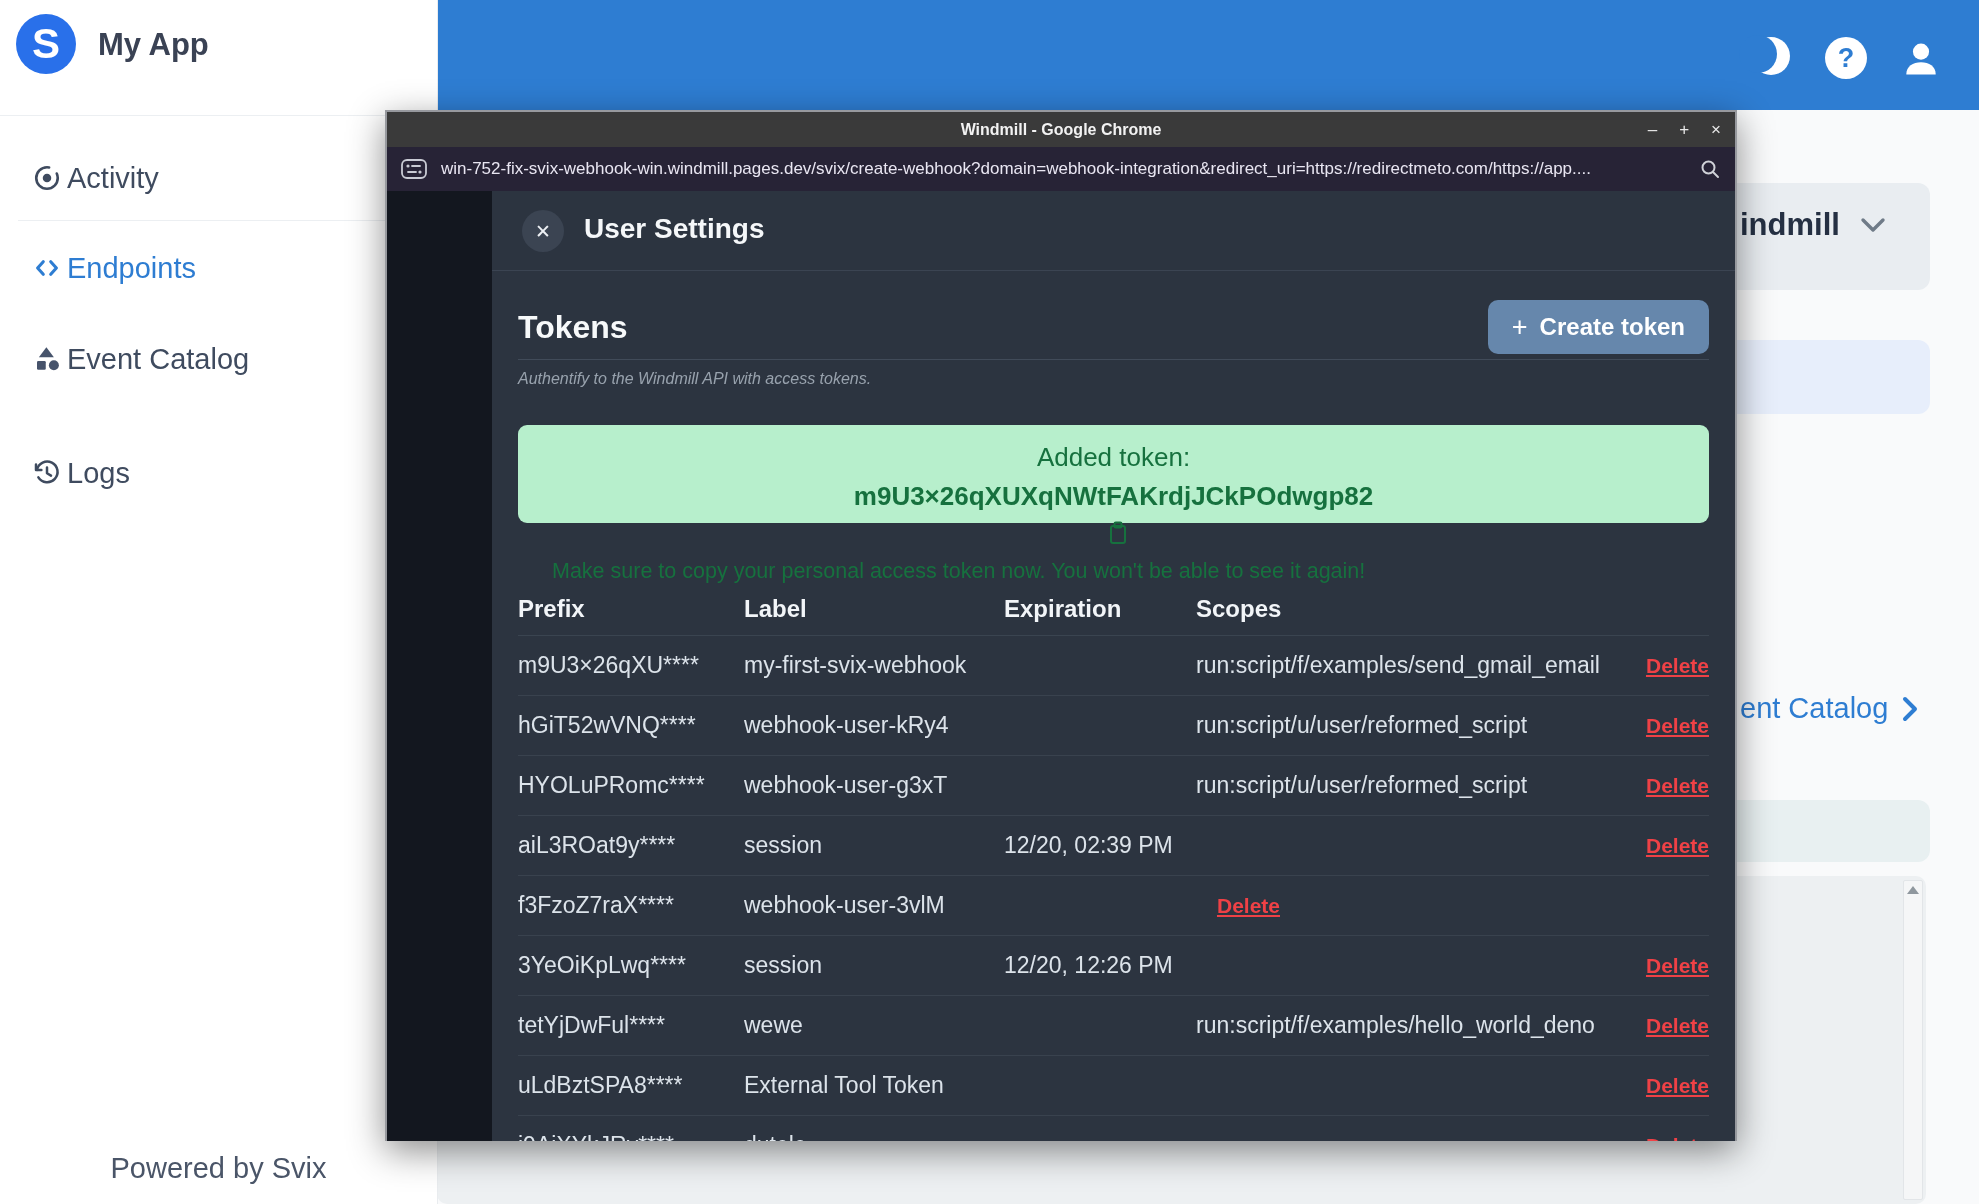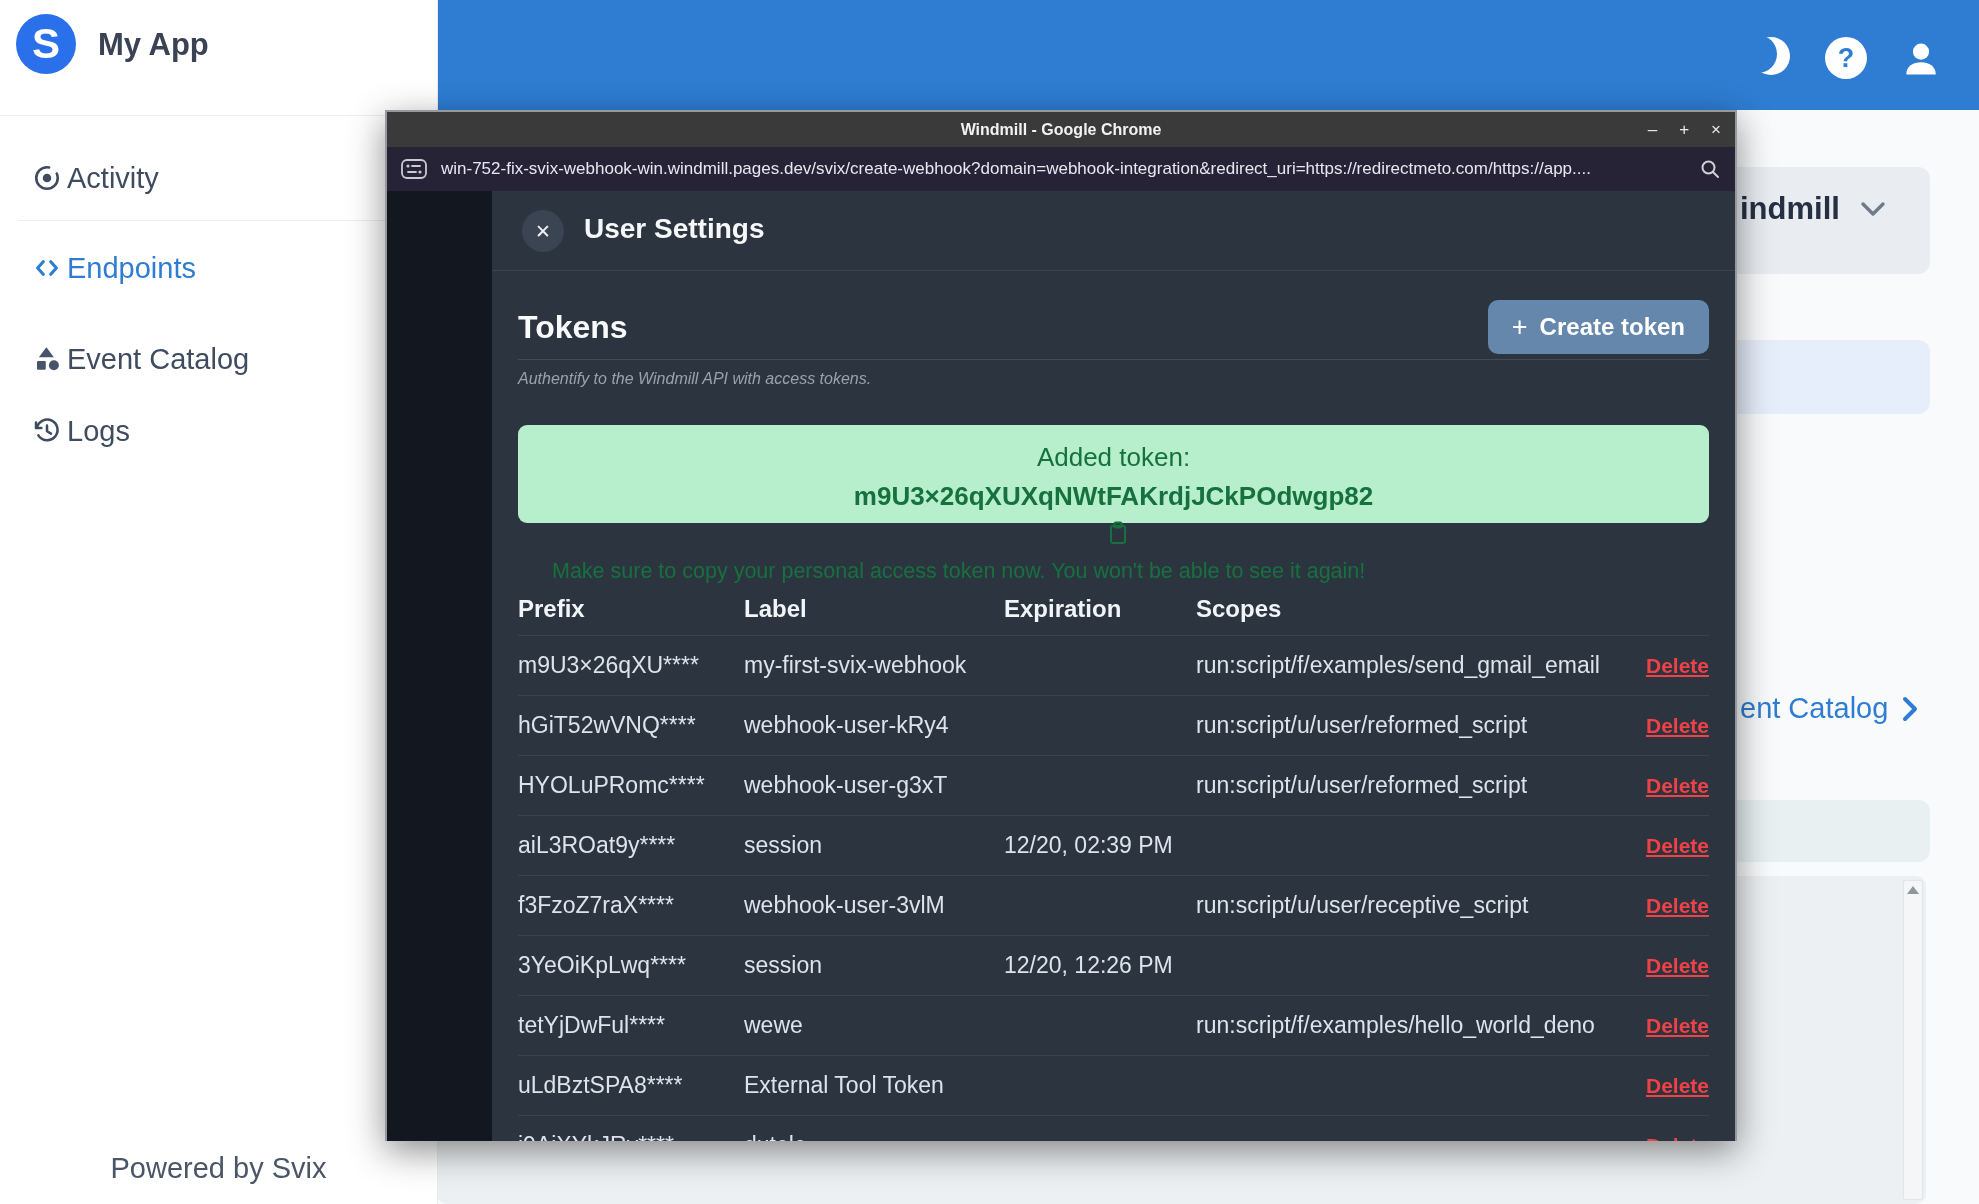--- a/index.html
+++ b/index.html
@@ -8,21 +8,21 @@
   
   .page-bg{position:absolute;left:437px;top:0;right:0;bottom:0;background:#f9fafb;z-index:1;}
   .topbar{position:absolute;left:0;top:0;right:0;height:110px;background:var(--accent_blue);}
   .tb-icon{position:absolute;top:37px;cursor:pointer;}
   .moon-wrap{left:1315px;width:40px;height:40px;}
   .moon-a{position:absolute;left:0;top:0;width:38px;height:38px;border-radius:50%;background:#fff;}
   .moon-b{position:absolute;left:-13px;top:-2px;width:38px;height:38px;border-radius:50%;background:var(--accent_blue);}
   .help-circle{left:1388px;width:42px;height:42px;border-radius:50%;background:#fff;color:var(--accent_blue);
                font-size:27px;font-weight:700;display:flex;align-items:center;justify-content:center;}
   .person-wrap{left:1462px;width:44px;height:44px;}
-  .ws-pill{position:absolute;left:1223px;top:167px;width:270px;height:107px;background:#e9edf1;border-radius:12px;cursor:pointer;}
+  .ws-pill{position:absolute;left:1223px;top:183px;width:270px;height:107px;background:#e9edf1;border-radius:12px;cursor:pointer;}
   .ws-label{position:absolute;left:80px;top:24px;font-size:31px;font-weight:700;color:#253043;}
   .ws-chev{position:absolute;left:200px;top:34px;}
   .frag-blue{position:absolute;left:1223px;top:340px;width:270px;height:74px;background:#e7eefb;border-radius:12px;}
   .catalog-link{position:absolute;left:1303px;top:692px;display:flex;align-items:center;gap:14px;
                 color:var(--accent_blue);font-size:29px;cursor:pointer;text-decoration:none;}
   .frag-gray{position:absolute;left:1223px;top:800px;width:270px;height:62px;background:#e8f0f1;border-radius:12px;}
   .bigpanel{position:absolute;left:0px;top:876px;width:1489px;height:328px;background:#edf0f2;border-radius:10px;}
   .scrolltrack{position:absolute;left:1466px;top:4px;width:18px;bottom:4px;background:#f5f6f7;border:1px solid #e2e5e8;border-radius:2px;}
   .scroll-arrow{position:absolute;left:3px;top:5px;width:0;height:0;border-left:6px solid transparent;
                 border-right:6px solid transparent;border-bottom:8px solid #8f979e;}
@@ -156,21 +156,21 @@
         <div class="nav-item" style="top: 330px;">
           <span class="ni-icon">
             <svg width="30" height="30" viewBox="0 0 24 24" fill="#46536b">
               <path d="M11.5 2.5 L17.5 10.5 H5.5 Z"></path>
               <rect x="4" y="13.5" width="7" height="7" rx="1"></rect>
               <circle cx="17.5" cy="17" r="4"></circle>
             </svg>
           </span>
           <span>Event Catalog</span>
         </div>
-        <div class="nav-item" style="top: 402px;">
+        <div class="nav-item" style="top: 444px;">
           <span class="ni-icon">
             <svg width="30" height="30" viewBox="0 0 24 24" fill="none" stroke="#3f4b5f" stroke-width="2" stroke-linecap="round" stroke-linejoin="round">
               <path d="M3.2 5.2v4.3h4.3"></path>
               <path d="M4 9.5a8.3 8.3 0 1 1 1.1 6"></path>
               <path d="M12 7.6v4.6l3.2 1.9"></path>
             </svg>
           </span>
           <span>Logs</span>
         </div>
       </nav>
@@ -270,21 +270,20 @@
                   <span class="c-prefix">aiL3ROat9y****</span>
                   <span class="c-label">session</span>
                   <span class="c-exp">12/20, 02:39 PM</span>
                   <span class="c-scopes"></span>
                   <a class="c-del">Delete</a>
                 </div>
                 <div class="trow">
                   <span class="c-prefix">f3FzoZ7raX****</span>
                   <span class="c-label">webhook-user-3vlM</span>
                   <span class="c-exp"></span>
-                  <span class="c-scopes">run:script/u/user/receptive_script</span>
                   <a class="c-del">Delete</a>
                 </div>
                 <div class="trow">
                   <span class="c-prefix">3YeOiKpLwq****</span>
                   <span class="c-label">session</span>
                   <span class="c-exp">12/20, 12:26 PM</span>
                   <span class="c-scopes"></span>
                   <a class="c-del">Delete</a>
                 </div>
                 <div class="trow">

